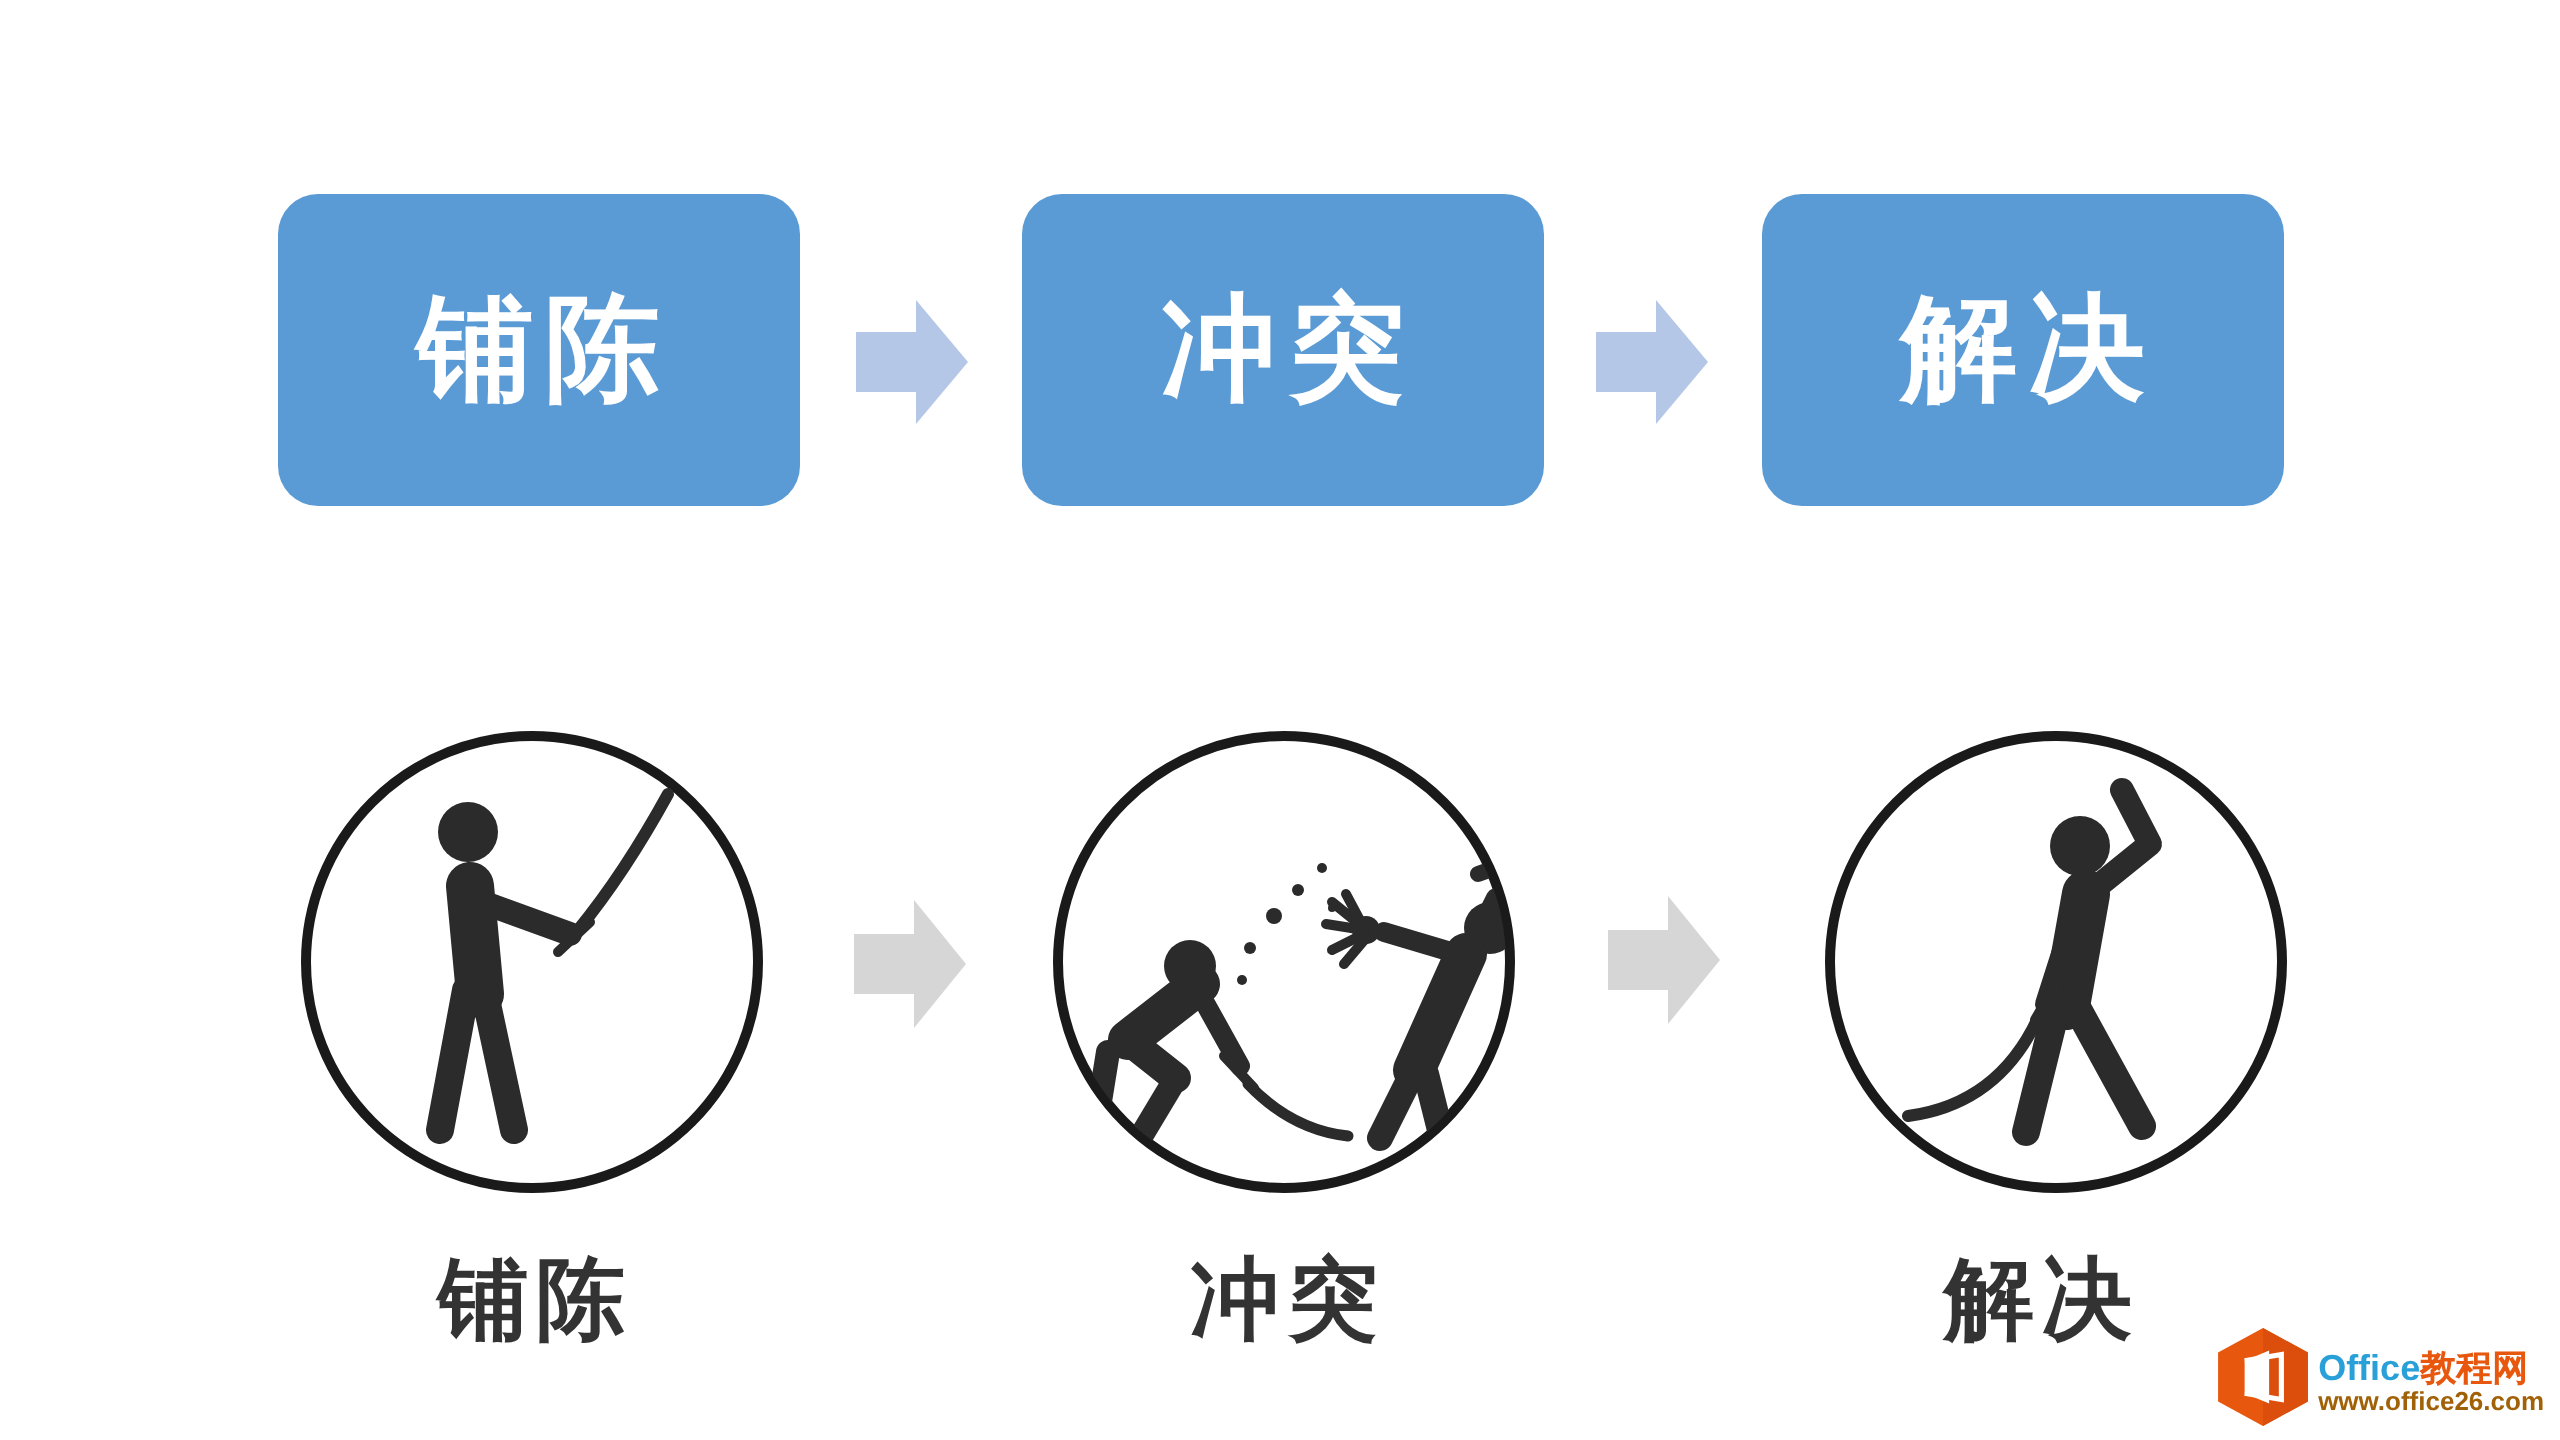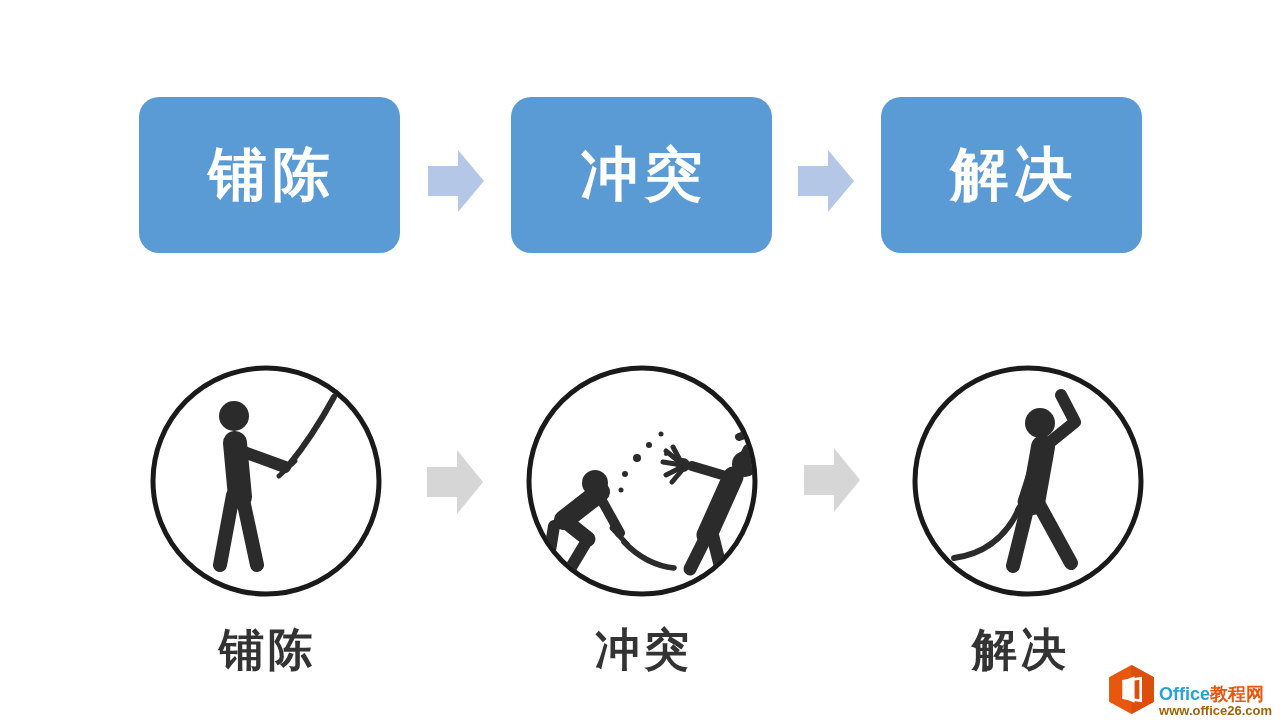--- a/index.html
+++ b/index.html
@@ -66,21 +66,21 @@
   }
   .icon-label.l1 { left: 148px; }
   .icon-label.l2 { left: 524px; }
   .icon-label.l3 { left: 901px; }
   
   .watermark {
     position: absolute;
     right: 8px;
     bottom: 2px;
     display: flex;
-    align-items: flex-end;
+    align-items: center;
     gap: 5px;
     padding-left: 36px;
   }
   .wm-text { display: flex; flex-direction: column; line-height: 1.05; }
   .wm-line1 { font-size: 18px; font-weight: 800; white-space: nowrap; }
   .wm-line1 .en { color: #29A0D8; }
   .wm-line1 .zh { color: #E8570E; }
   .wm-line2 { font-size: 13px; font-weight: 800; color: #a16207; white-space: nowrap; }
 </style>
 </head>

